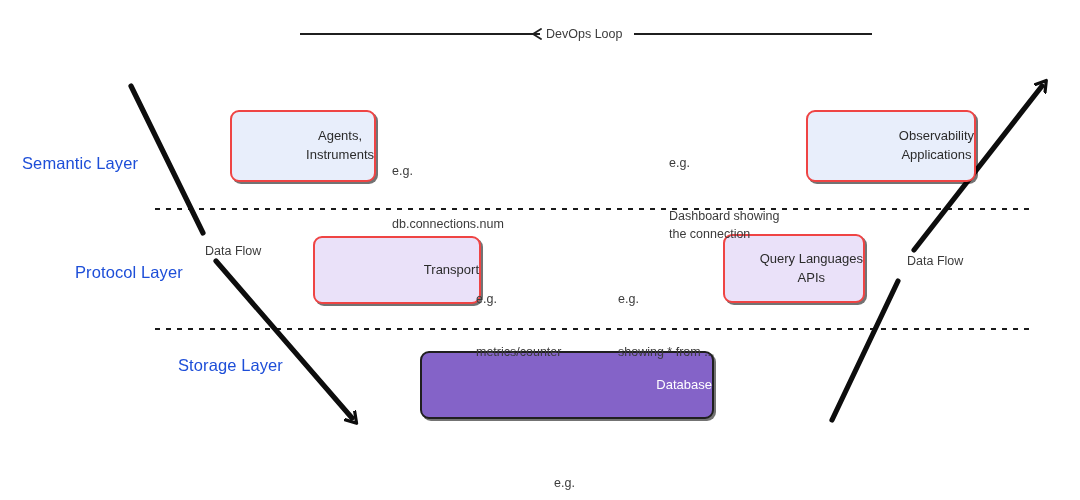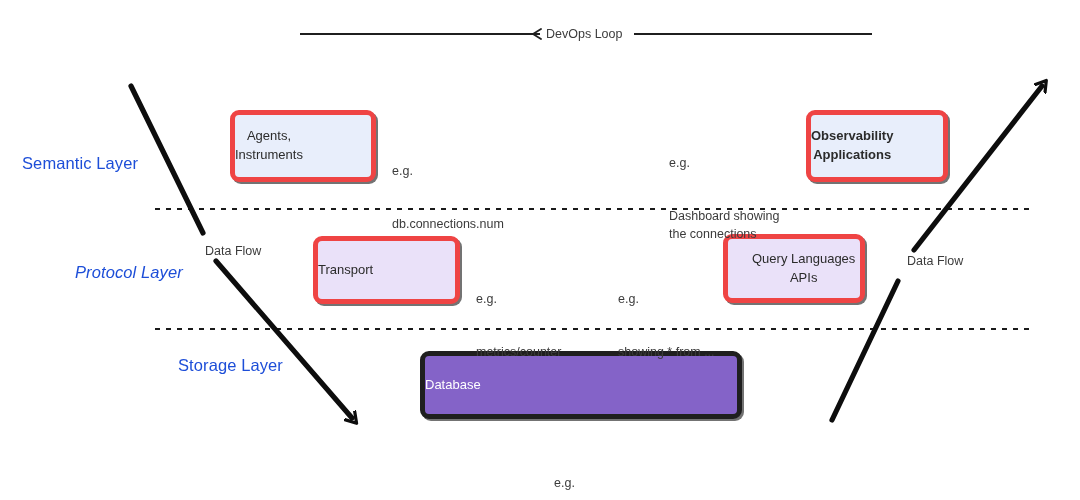--- a/index.html
+++ b/index.html
@@ -22,22 +22,22 @@
 
   
   .flow-label{font-size:12.5px;color:#3b3b3b;}
 
   
   .loop-label{font-size:12.5px;color:#3b3b3b;}
 
   
   .node{
     position:absolute;box-sizing:border-box;
-    border:5px solid #ef4444;border-radius:9px;
-    display:flex;align-items:center;justify-content:flex-start;
+    border:2px solid #ef4444;border-radius:9px;
+    display:flex;align-items:center;justify-content:flex-end;
     text-align:center;font-size:13px;line-height:1.45;
     box-shadow:2px 2px 0 rgba(0,0,0,.55);
   }
   .node-blue{background:#e8eefb;color:#2b2b2b;}
   .node-lav{background:#eae1f9;color:#2b2b2b;}
   .node-purple{background:#8463c8;color:#ffffff;border-color:#1f1f1f;}
 </style>
 </head>
 <body>
 
@@ -71,58 +71,58 @@
 
     <g>
       <line x1="832" y1="420" x2="898" y2="281" stroke="#0d0d0d" stroke-width="5.2" stroke-linecap="round"></line>
       <line x1="914" y1="250" x2="1042" y2="86" stroke="#0d0d0d" stroke-width="5.2" stroke-linecap="round" marker-end="url(#mk-thick-up)"></line>
     </g>
   </svg>
 
   <div class="lbl loop-label" style="left:546px;top:26px;">DevOps Loop</div>
 
   <div class="lbl layer-name" style="left:22px;top:152px;">Semantic Layer</div>
-  <div class="lbl layer-name" style="left:75px;top:261px;font-style:italic;">Protocol Layer</div>
+  <div class="lbl layer-name" style="left:75px;top:261px;">Protocol Layer</div>
   <div class="lbl layer-name" style="left:178px;top:354px;">Storage Layer</div>
 
   <div class="lbl flow-label" style="left:205px;top:243px;">Data Flow</div>
   <div class="lbl flow-label" style="left:907px;top:253px;">Data Flow</div>
 
   <div class="node node-blue" style="left:230px;top:110px;width:146px;height:72px;">
     <span style="white-space: pre-line;">Agents,
 Instruments</span>
   </div>
 
-  <div class="node node-blue" style="left:806px;top:110px;width:142px;height:72px;font-weight:bold;">
+  <div class="node node-blue" style="left:806px;top:110px;width:170px;height:72px;">
     <span style="white-space: pre-line;">Observability
 Applications</span>
   </div>
 
-  <div class="node node-lav" style="left:313px;top:236px;width:147px;height:68px;">
+  <div class="node node-lav" style="left:313px;top:236px;width:168px;height:68px;">
     <span>Transport</span>
   </div>
 
   <div class="node node-lav" style="left:723px;top:234px;width:142px;height:69px;">
     <span style="white-space: pre-line; margin-left: 24px;">Query Languages
 APIs</span>
   </div>
 
-  <div class="node node-purple" style="left:420px;top:351px;width:322px;height:68px;">
+  <div class="node node-purple" style="left:420px;top:351px;width:294px;height:68px;">
     <span>Database</span>
   </div>
 
   <div class="lbl eg" style="left:392px;top:127px;">
     <div>e.g.</div>
     <div>db.connections.num</div>
   </div>
 
   <div class="lbl eg" style="left:669px;top:119px;">
     <div>e.g.</div>
     <div style="white-space: pre-line;">Dashboard showing
-the connections</div>
+the connection</div>
   </div>
 
   <div class="lbl eg" style="left:476px;top:255px;">
     <div>e.g.</div>
     <div>metrics/counter</div>
   </div>
 
   <div class="lbl eg" style="left:618px;top:255px;">
     <div>e.g.</div>
     <div>showing * from ...</div>

